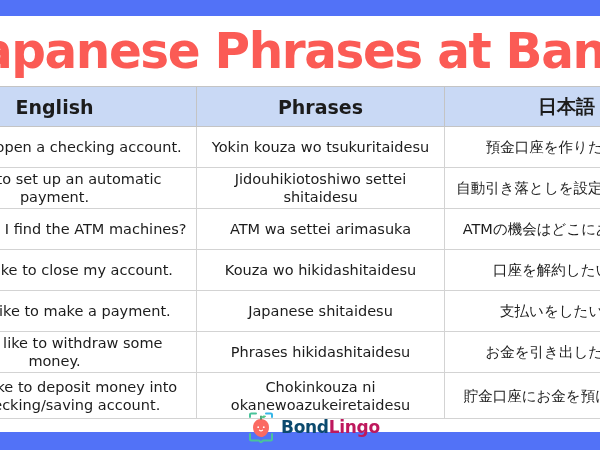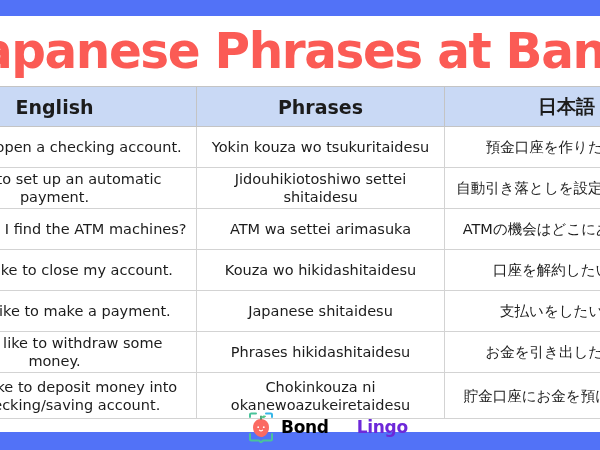--- a/index.html
+++ b/index.html
@@ -110,22 +110,22 @@
     height: 32px;
   }
   .logo-text {
     font-family: "DejaVu Sans", "Liberation Sans", sans-serif;
     font-weight: bold;
     font-size: 17px;
     letter-spacing: -0.3px;
     color: #49c39a;
     white-space: nowrap;
   }
-  .logo-text .b1 { color: #000000; }
-  .logo-text .b2 { color: #6d28d9; margin-left: 28px; }
+  .logo-text .b1 { color: #0c4a6e; }
+  .logo-text .b2 { color: #be185d; }
 </style>
 </head>
 <body>
 
 <div class="page">
 
   <div class="bar-top"></div>
 
   <div class="title-wrap">
     <div class="title">Japanese Phrases at Bank</div>

